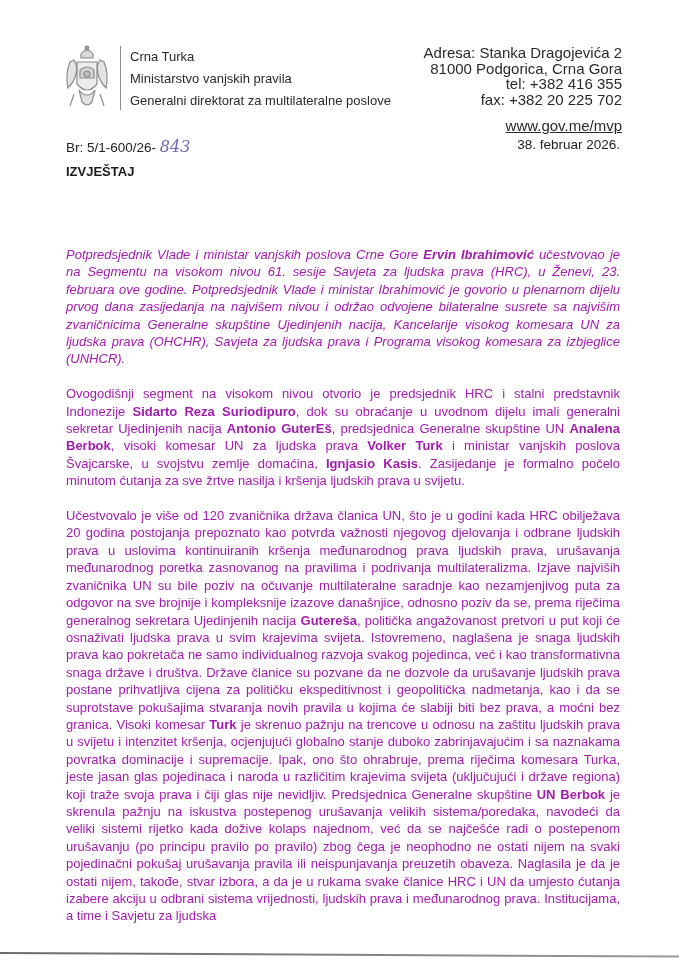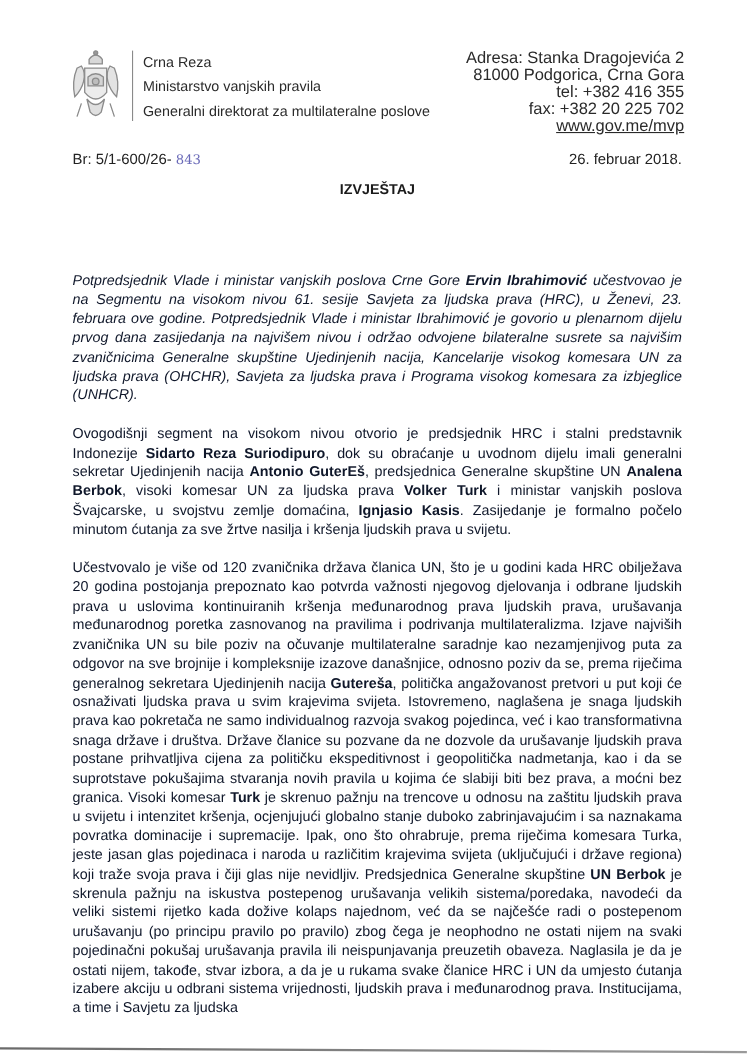--- a/index.html
+++ b/index.html
@@ -7,30 +7,30 @@
       width: 679px; height: 960px; background: #ffffff; position: relative; overflow: hidden;
       font-family: "Liberation Sans", sans-serif; color: #1c1c1c;
     }
     .header { position: absolute; left: 62px; top: 40px; width: 560px; height: 80px; }
     .crest { position: absolute; left: 0; top: 4px; width: 50px; height: 70px; }
     .vline { position: absolute; left: 58px; top: 6px; width: 1px; height: 64px; background: #8a8a8a; }
     .org { position: absolute; left: 68px; top: 6px; font-size: 13px; line-height: 22px; color: #2a2a2a; }
     .org div { white-space: nowrap; }
     .org .big { font-size: 13px; }
     .addr { position: absolute; right: 0; top: 5px; text-align: right; font-size: 15px; line-height: 15.5px; color: #2a2a2a; }
-    .addr .link { text-decoration: underline; }
+    .addr .link { text-decoration: underline; margin-top: 11px; }
 
     .refline { position: absolute; left: 66px; top: 137px; width: 554px; font-size: 13.5px; color: #222; }
     .refline .num { position: absolute; left: 0; top: 0; white-space: nowrap; }
-    .refline .hand { color: #6a6ab8; font-family: "DejaVu Serif", serif; font-size: 12px; }
+    .refline .hand { color: #6a6ab8; font-family: "DejaVu Serif", serif; font-style: italic; font-size: 16px; }
     .refline .date { position: absolute; right: 0; top: 0; white-space: nowrap; }
 
-    .title { position: absolute; left: 66px; top: 164px; width: 554px; text-align: center; font-weight: bold; font-size: 13px; line-height: 16.5px; color: #1a1a1a; }
+    .title { position: absolute; left: 66px; top: 164px; width: 554px; text-align: left; font-weight: bold; font-size: 13px; line-height: 16.5px; color: #1a1a1a; }
 
-    .body { position: absolute; left: 66px; top: 246px; width: 554px; font-size: 13px; line-height: 17.4px; text-align: justify; color: #0f172a; }
+    .body { position: absolute; left: 66px; top: 246px; width: 554px; font-size: 13px; line-height: 17.4px; text-align: justify; color: #a21caf; }
     .body p { margin: 0 0 17.4px 0; }
     .body p.italic { font-style: italic; }
     .body b { font-weight: bold; }
 
     .footer-line { position: absolute; left: 0; top: 952px; width: 679px; height: 2px; background: linear-gradient(to right, #6a6a6a, #9a9a9a); transform: rotate(0.3deg); transform-origin: left; }
   </style>
 </head>
 <body>
 
 <div class="header">
@@ -44,36 +44,36 @@
         <path d="M15 18 L35 18 L35 40 Q25 52 15 40 Z" fill="#ececec"></path>
         <path d="M18 26 Q25 20 32 26 L32 34 L18 34 Z" fill="#d4d4d4"></path>
         <path d="M17 46 Q25 56 33 46 L30 58 Q25 64 20 58 Z" fill="#e0e0e0"></path>
         <path d="M12 50 L8 62 M38 50 L42 62"></path>
         <circle cx="25" cy="30" r="3" fill="#bdbdbd"></circle>
       </g>
     </svg>
   </div>
   <div class="vline"></div>
   <div class="org">
-    <div>Crna Reza</div>
+    <div>Crna Turka</div>
     <div>Ministarstvo vanjskih pravila</div>
     <div class="big">Generalni direktorat za multilateralne poslove</div>
   </div>
   <div class="addr">
     <div>Adresa: Stanka Dragojevića 2</div>
     <div>81000 Podgorica, Crna Gora</div>
     <div>tel: +382 416 355</div>
     <div>fax: +382 20 225 702</div>
     <div class="link">www.gov.me/mvp</div>
   </div>
 </div>
 
 <div class="refline">
   <div class="num"><span>Br: 5/1-600/26- </span><span class="hand">843</span></div>
-  <div class="date">26. februar 2018.</div>
+  <div class="date">38. februar 2026.</div>
 </div>
 
 <div class="title">
   <div>IZVJEŠTAJ</div>
 </div>
 
 <div class="body">
   <p class="italic"><span>Potpredsjednik Vlade i ministar vanjskih poslova Crne Gore </span><b>Ervin Ibrahimović</b><span> učestvovao je na Segmentu na visokom nivou 61. sesije Savjeta za ljudska prava (HRC), u Ženevi, 23. februara ove godine. Potpredsjednik Vlade i ministar Ibrahimović je govorio u plenarnom dijelu prvog dana zasijedanja na najvišem nivou i održao odvojene bilateralne susrete sa najvišim zvaničnicima Generalne skupštine Ujedinjenih nacija, Kancelarije visokog komesara UN za ljudska prava (OHCHR), Savjeta za ljudska prava i Programa visokog komesara za izbjeglice (UNHCR).</span></p>
   <p><span>Ovogodišnji segment na visokom nivou otvorio je predsjednik HRC i stalni predstavnik Indonezije </span><b>Sidarto Reza Suriodipuro</b><span>, dok su obraćanje u uvodnom dijelu imali generalni sekretar Ujedinjenih nacija </span><b>Antonio GuterEš</b><span>, predsjednica Generalne skupštine UN </span><b>Analena Berbok</b><span>, visoki komesar UN za ljudska prava </span><b>Volker Turk</b><span> i ministar vanjskih poslova Švajcarske, u svojstvu zemlje domaćina, </span><b>Ignjasio Kasis</b><span>. Zasijedanje je formalno počelo minutom ćutanja za sve žrtve nasilja i kršenja ljudskih prava u svijetu.</span></p>
   <p><span>Učestvovalo je više od 120 zvaničnika država članica UN, što je u godini kada HRC obilježava 20 godina postojanja prepoznato kao potvrda važnosti njegovog djelovanja i odbrane ljudskih prava u uslovima kontinuiranih kršenja međunarodnog prava ljudskih prava, urušavanja međunarodnog poretka zasnovanog na pravilima i podrivanja multilateralizma. Izjave najviših zvaničnika UN su bile poziv na očuvanje multilateralne saradnje kao nezamjenjivog puta za odgovor na sve brojnije i kompleksnije izazove današnjice, odnosno poziv da se, prema riječima generalnog sekretara Ujedinjenih nacija </span><b>Gutereša</b><span>, politička angažovanost pretvori u put koji će osnaživati ljudska prava u svim krajevima svijeta. Istovremeno, naglašena je snaga ljudskih prava kao pokretača ne samo individualnog razvoja svakog pojedinca, već i kao transformativna snaga države i društva. Države članice su pozvane da ne dozvole da urušavanje ljudskih prava postane prihvatljiva cijena za političku ekspeditivnost i geopolitička nadmetanja, kao i da se suprotstave pokušajima stvaranja novih pravila u kojima će slabiji biti bez prava, a moćni bez granica. Visoki komesar </span><b>Turk</b><span> je skrenuo pažnju na trencove u odnosu na zaštitu ljudskih prava u svijetu i intenzitet kršenja, ocjenjujući globalno stanje duboko zabrinjavajućim i sa naznakama povratka dominacije i supremacije. Ipak, ono što ohrabruje, prema riječima komesara Turka, jeste jasan glas pojedinaca i naroda u različitim krajevima svijeta (uključujući i države regiona) koji traže svoja prava i čiji glas nije nevidljiv. Predsjednica Generalne skupštine </span><b>UN Berbok</b><span> je skrenula pažnju na iskustva postepenog urušavanja velikih sistema/poredaka, navodeći da veliki sistemi rijetko kada dožive kolaps najednom, već da se najčešće radi o postepenom urušavanju (po principu pravilo po pravilo) zbog čega je neophodno ne ostati nijem na svaki pojedinačni pokušaj urušavanja pravila ili neispunjavanja preuzetih obaveza. Naglasila je da je ostati nijem, takođe, stvar izbora, a da je u rukama svake članice HRC i UN da umjesto ćutanja izabere akciju u odbrani sistema vrijednosti, ljudskih prava i međunarodnog prava. Institucijama, a time i Savjetu za ljudska</span></p>

